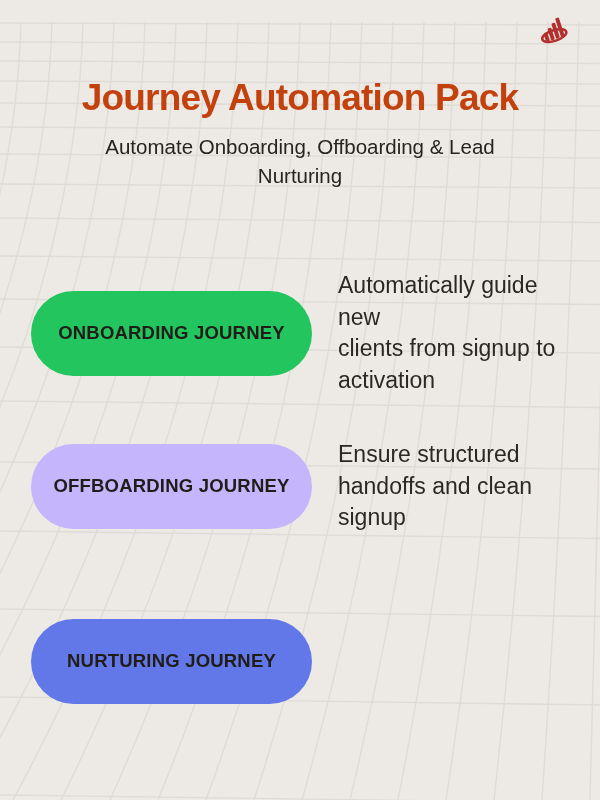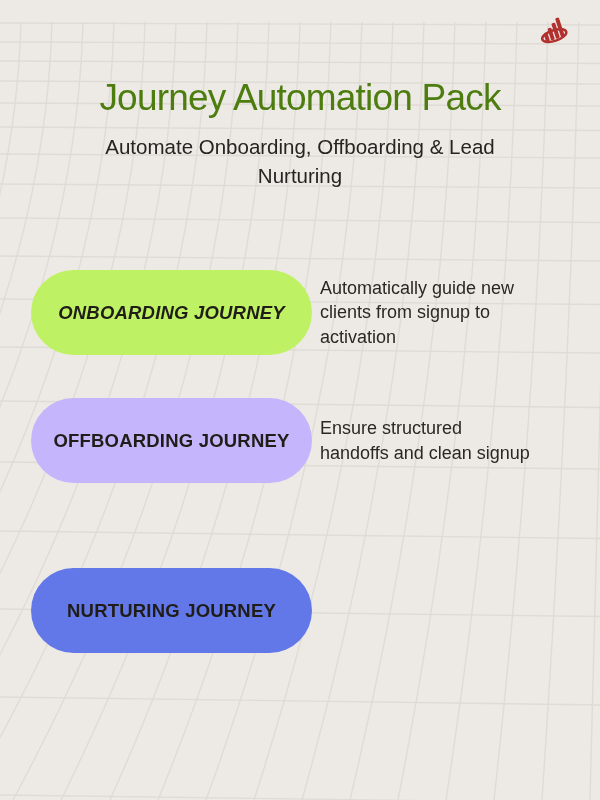--- a/index.html
+++ b/index.html
@@ -15,42 +15,42 @@
     pointer-events:none;
   }
   .bg-grid path{stroke:#DEDAD4;stroke-width:1.4;fill:none;stroke-opacity:.95;}
   .logo{
     position:absolute;top:15px;left:536px;width:35px;height:32px;
   }
   .header{
     position:absolute;top:76px;left:0;right:0;text-align:center;
   }
   .title{
-    font-size:37px;font-weight:400;letter-spacing:-0.8px;color:#4d7c0f;
+    font-size:37px;font-weight:700;letter-spacing:-0.8px;color:#c2410c;
     line-height:1.18;
   }
   .subtitle{
     margin-top:12px;font-size:20.5px;font-weight:400;color:#262420;
     line-height:1.42;white-space:pre-line;
   }
   .rows{
     position:absolute;top:270px;left:31px;right:18px;
   }
   .row{
     display:flex;align-items:center;margin-bottom:43px;
   }
   .row:nth-child(3){margin-bottom:0;}
   .pill{
     flex:0 0 281px;height:85px;border-radius:48px;
     display:flex;align-items:center;justify-content:center;
     font-size:18.5px;font-weight:700;letter-spacing:.2px;color:#201D18;
     text-align:center;
   }
   .desc{
-    margin-left:8px;font-size:18px;line-height:1.37;color:#2B2823;
+    margin-left:26px;font-size:23px;line-height:1.37;color:#2B2823;
     white-space:pre-line;
   }
 </style>
 </head>
 <body>
 
 <div class="canvas">
 
   <svg class="bg-grid" viewBox="0 0 600 800" aria-hidden="true">
 
@@ -107,21 +107,21 @@
 
   <div class="header">
     <div class="title">Journey Automation Pack</div>
     <div class="subtitle">Automate Onboarding, Offboarding &amp; Lead
 Nurturing</div>
   </div>
 
   <div class="rows">
 
     <div class="row">
-      <div class="pill" style="background-color: #bef264; font-style: italic;">ONBOARDING JOURNEY</div>
+      <div class="pill" style="background-color: #22c55e;">ONBOARDING JOURNEY</div>
       <div class="desc">Automatically guide new
 clients from signup to
 activation</div>
     </div>
 
     <div class="row">
       <div class="pill" style="background-color: #c4b5fd;">OFFBOARDING JOURNEY</div>
       <div class="desc">Ensure structured
 handoffs and clean signup</div>
     </div>

